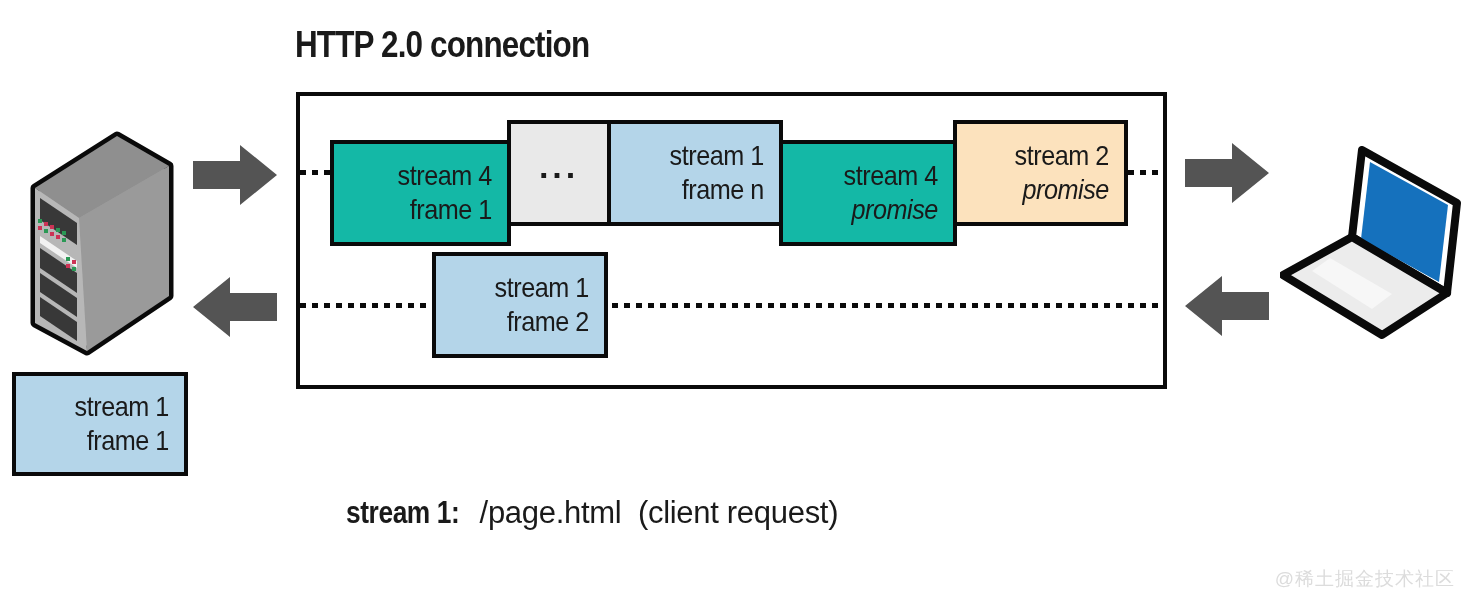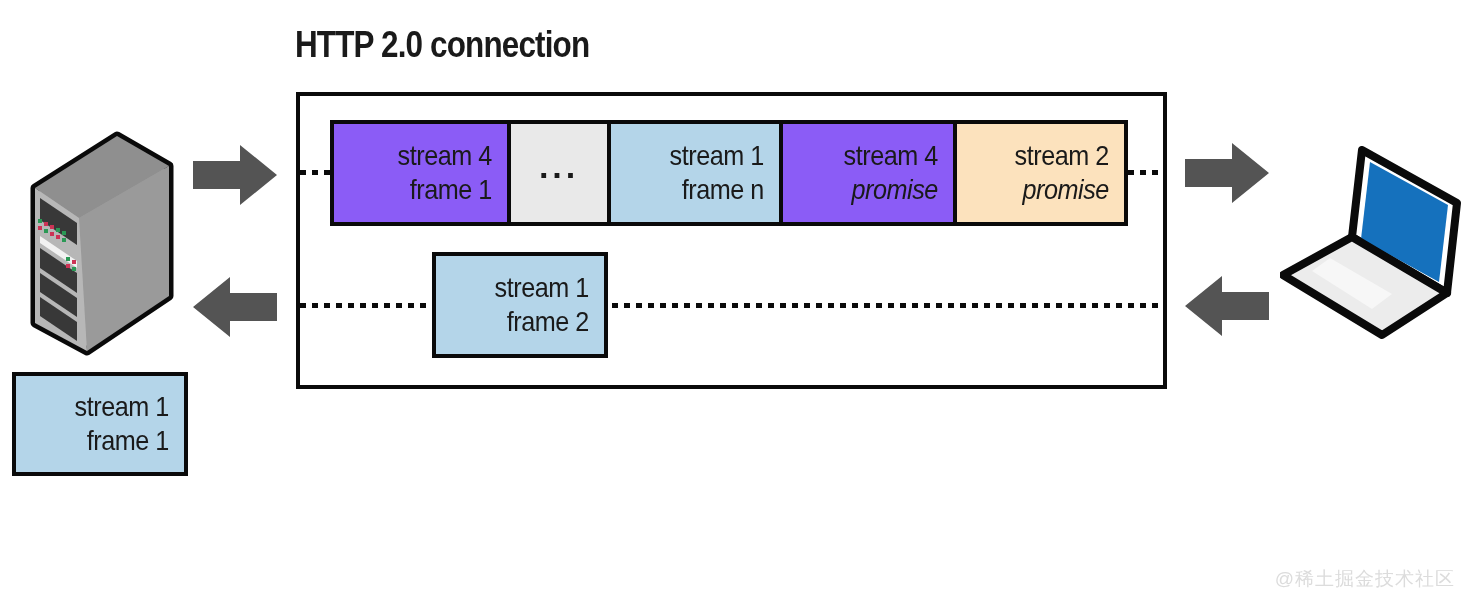--- a/index.html
+++ b/index.html
@@ -21,21 +21,21 @@
     position:absolute;height:5px;z-index:1;
     background:repeating-linear-gradient(90deg,#0a0a0a 0 6px,transparent 6px 12px);
   }
   #dotted-top{left:300px;top:170px;width:863px;}
   #dotted-bottom{left:300px;top:303px;width:863px;}
   
   .frame-box{
     position:absolute;box-sizing:border-box;border:4px solid #0a0a0a;z-index:2;
     height:106px;top:120px;
   }
-  .fill-green{background:#8b5cf6;}
+  .fill-green{background:#14b8a6;margin-top:20px;}
   .fill-gray{background:#e9e9e9;}
   .fill-blue{background:#b4d5e9;}
   .fill-orange{background:#fce2bd;}
   .frame-text{
     position:absolute;right:15px;top:50%;transform:translateY(-50%) scaleX(.9);
     transform-origin:100% 50%;text-align:right;font-size:28px;line-height:34px;
     letter-spacing:-.5px;white-space:nowrap;
   }
   .frame-text .italic{font-style:italic;}
   .ellipsis-text{
@@ -172,20 +172,23 @@
     </g>
     <polygon points="90,19 168,62 159,139 81,96" fill="#1571bd"></polygon>
     <g stroke="#0a0a0a" stroke-width="8" stroke-linejoin="round">
       <polygon points="72,94 167,150 102,192 3,132" fill="#ececec"></polygon>
     </g>
     <polygon points="50,115 112,151 92,166 32,128" fill="#f7f7f7"></polygon>
   </svg>
 
   <div id="legend">
     <div class="legend-line">
+      <span class="legend-label">stream 1:</span><span> /page.html  (client request)</span>
+    </div>
+    <div class="legend-line">
       
     </div>
 
   </div>
 
   <div id="watermark">@稀土掘金技术社区</div>
 
 </div>
 
 </body></html>

